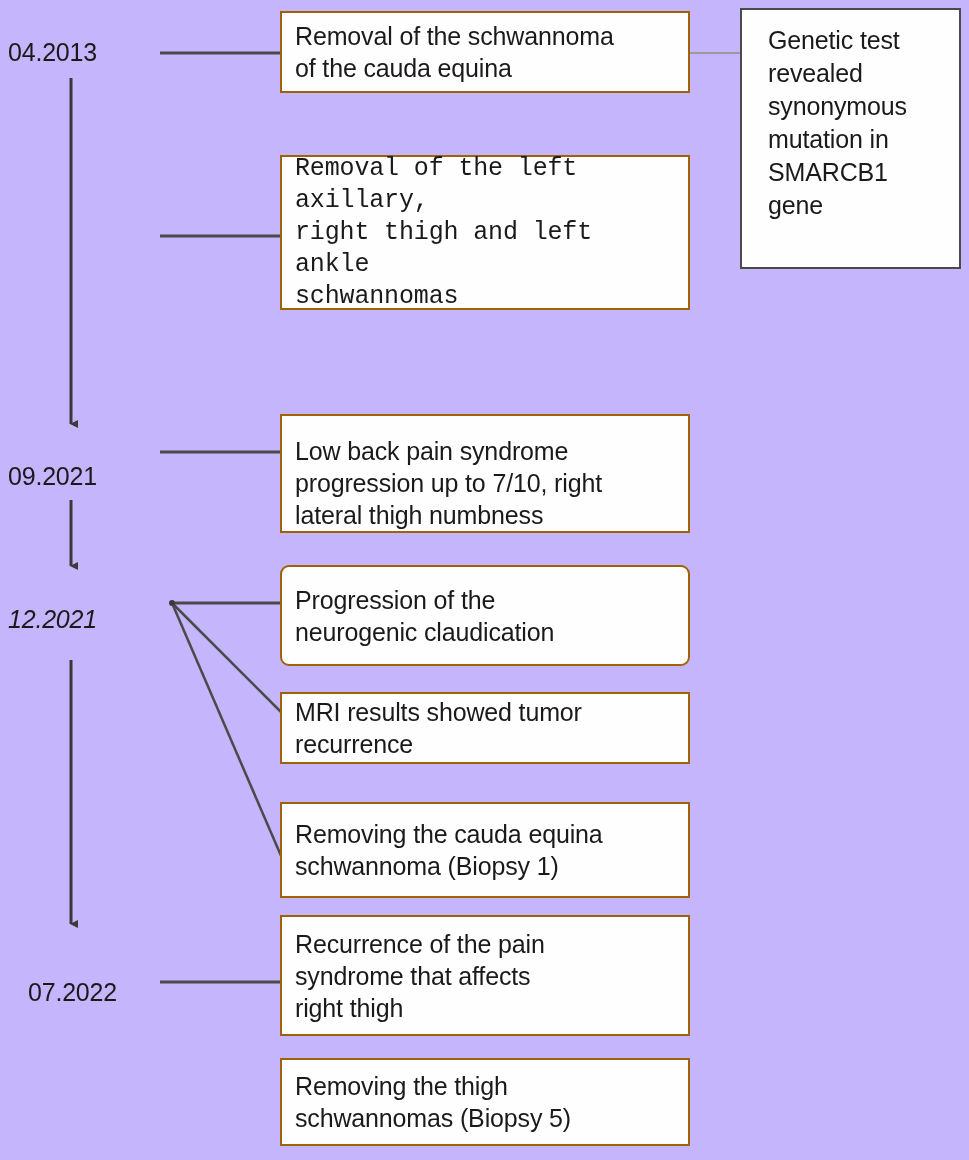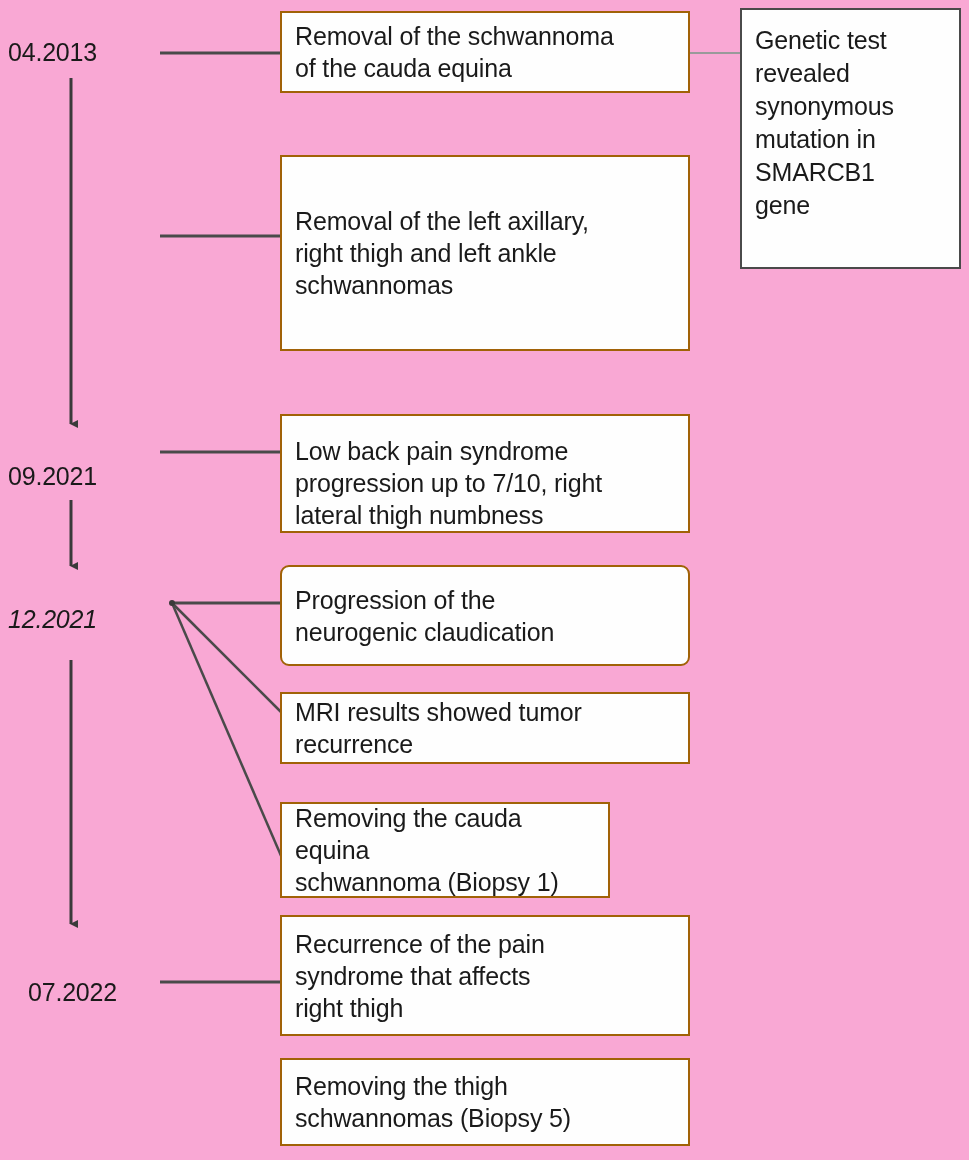--- a/index.html
+++ b/index.html
@@ -9,21 +9,21 @@
     background: #ffffff;
   }
   body {
     font-family: "Liberation Sans", sans-serif;
     color: #1a1a1a;
   }
   #canvas {
     position: relative;
     width: 969px;
     height: 1160px;
-    background: #f9a8d4;
+    background: #c4b5fd;
     overflow: hidden;
   }
   #wires {
     position: absolute;
     left: 0;
     top: 0;
     width: 969px;
     height: 1160px;
     pointer-events: none;
   }
@@ -50,21 +50,21 @@
     line-height: 32px;
     color: #1a1a1a;
     letter-spacing: -0.15px;
     white-space: pre-line;
   }
   .side-box {
     position: absolute;
     box-sizing: border-box;
     border: 2px solid #4a4a4a;
     background: #fefefe;
-    padding: 14px 10px 0 13px;
+    padding: 14px 10px 0 26px;
   }
   .side-box .box-text {
     font-size: 25px;
     line-height: 33px;
     color: #1a1a1a;
     letter-spacing: -0.15px;
     white-space: pre-line;
   }
 </style>
 </head>
@@ -99,21 +99,21 @@
   <div class="date-label" style="left:8px; top:40px;">04.2013</div>
   <div class="date-label" style="left:8px; top:464px;">09.2021</div>
   <div class="date-label" style="left:8px; top:607px;font-style:italic;">12.2021</div>
   <div class="date-label" style="left:28px; top:980px;">07.2022</div>
 
   <div class="event-box" style="left:280px; top:11px; width:410px; height:82px;">
     <span class="box-text">Removal of the schwannoma
 of the cauda equina</span>
   </div>
 
-  <div class="event-box" style="left:280px; top:155px; width:410px; height:196px;">
+  <div class="event-box" style="left:280px; top:155px; width:410px; height:155px;font-family:Liberation Mono, monospace;">
     <span class="box-text">Removal of the left axillary,
 right thigh and left ankle
 schwannomas</span>
   </div>
 
   <div class="event-box" style="left:280px; top:414px; width:410px; height:119px;align-items:flex-end;">
     <span class="box-text">Low back pain syndrome
 progression up to 7/10, right
 lateral thigh numbness</span>
   </div>
@@ -121,21 +121,21 @@
   <div class="event-box" style="left:280px; top:565px; width:410px; height:101px;border-radius:9px;">
     <span class="box-text">Progression of the
 neurogenic claudication</span>
   </div>
 
   <div class="event-box" style="left:280px; top:692px; width:410px; height:72px;">
     <span class="box-text">MRI results showed tumor
 recurrence</span>
   </div>
 
-  <div class="event-box" style="left:280px; top:802px; width:330px; height:96px;">
+  <div class="event-box" style="left:280px; top:802px; width:410px; height:96px;">
     <span class="box-text">Removing the cauda equina
 schwannoma (Biopsy 1)</span>
   </div>
 
   <div class="event-box" style="left:280px; top:915px; width:410px; height:121px;">
     <span class="box-text">Recurrence of the pain
 syndrome that affects
 right thigh</span>
   </div>
 

